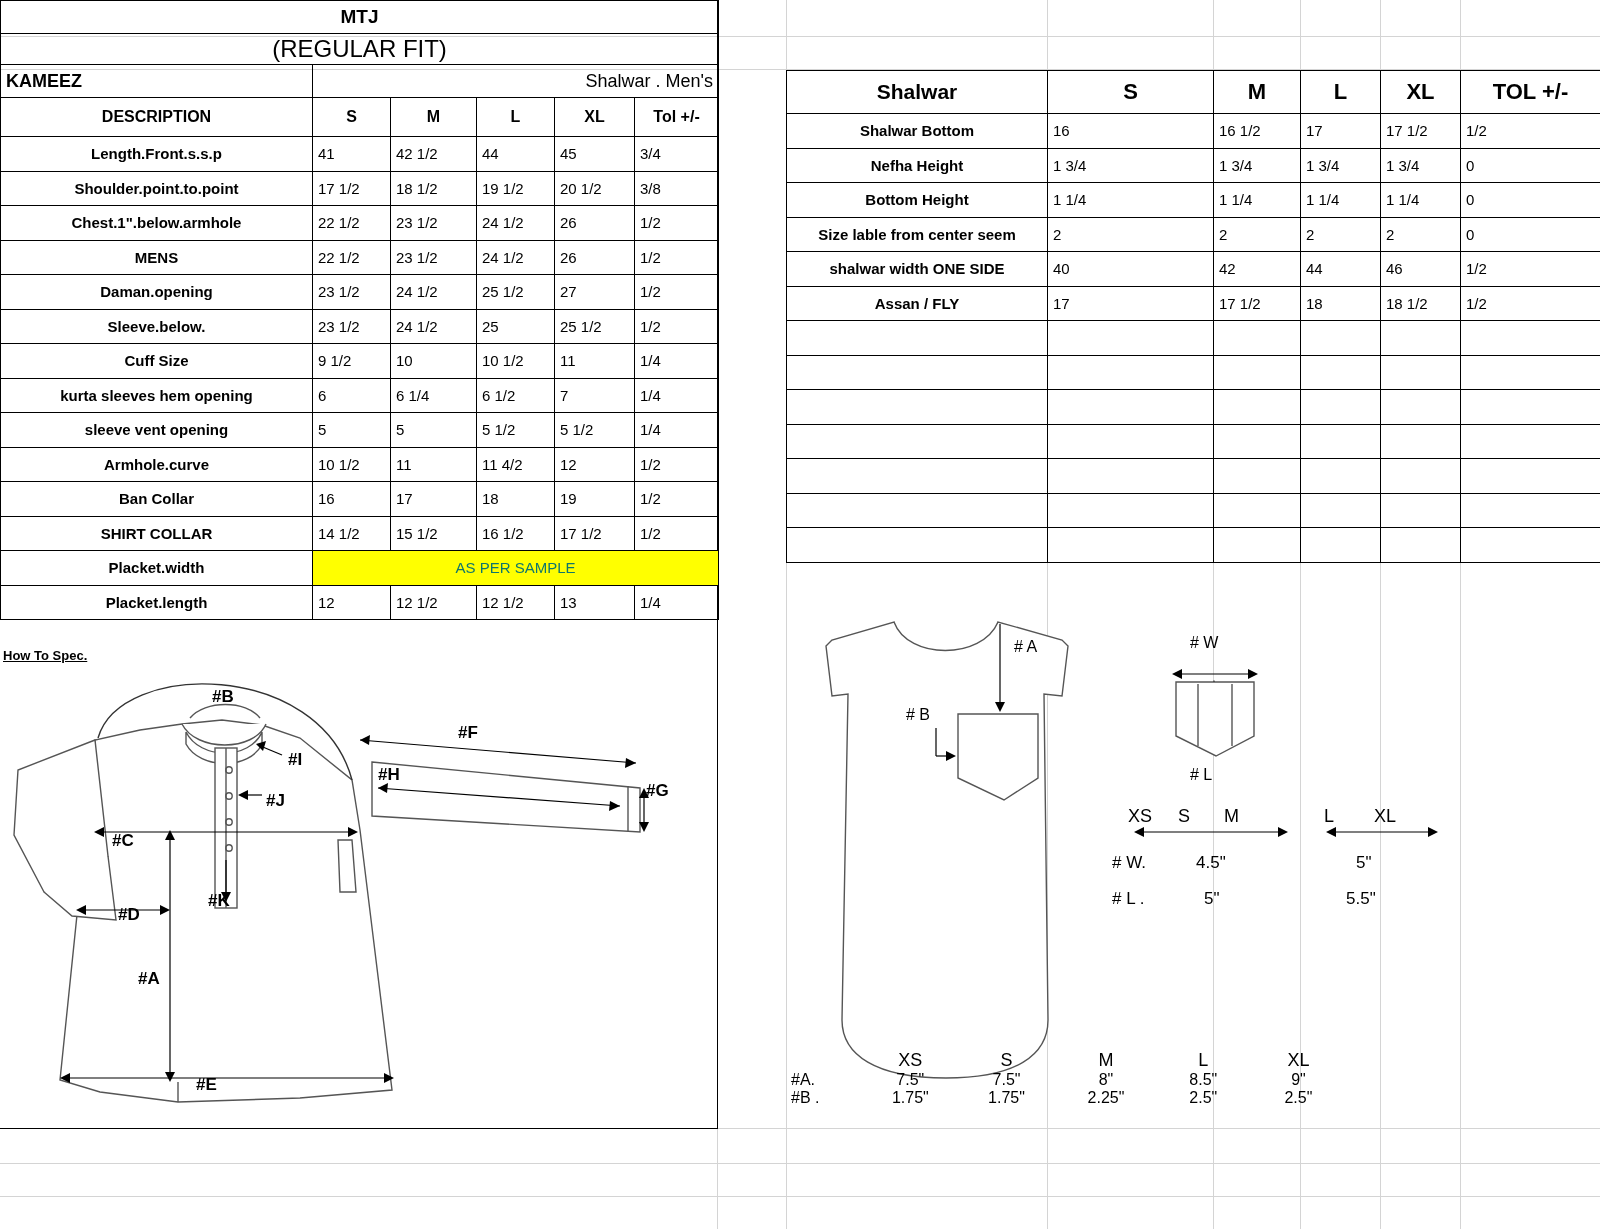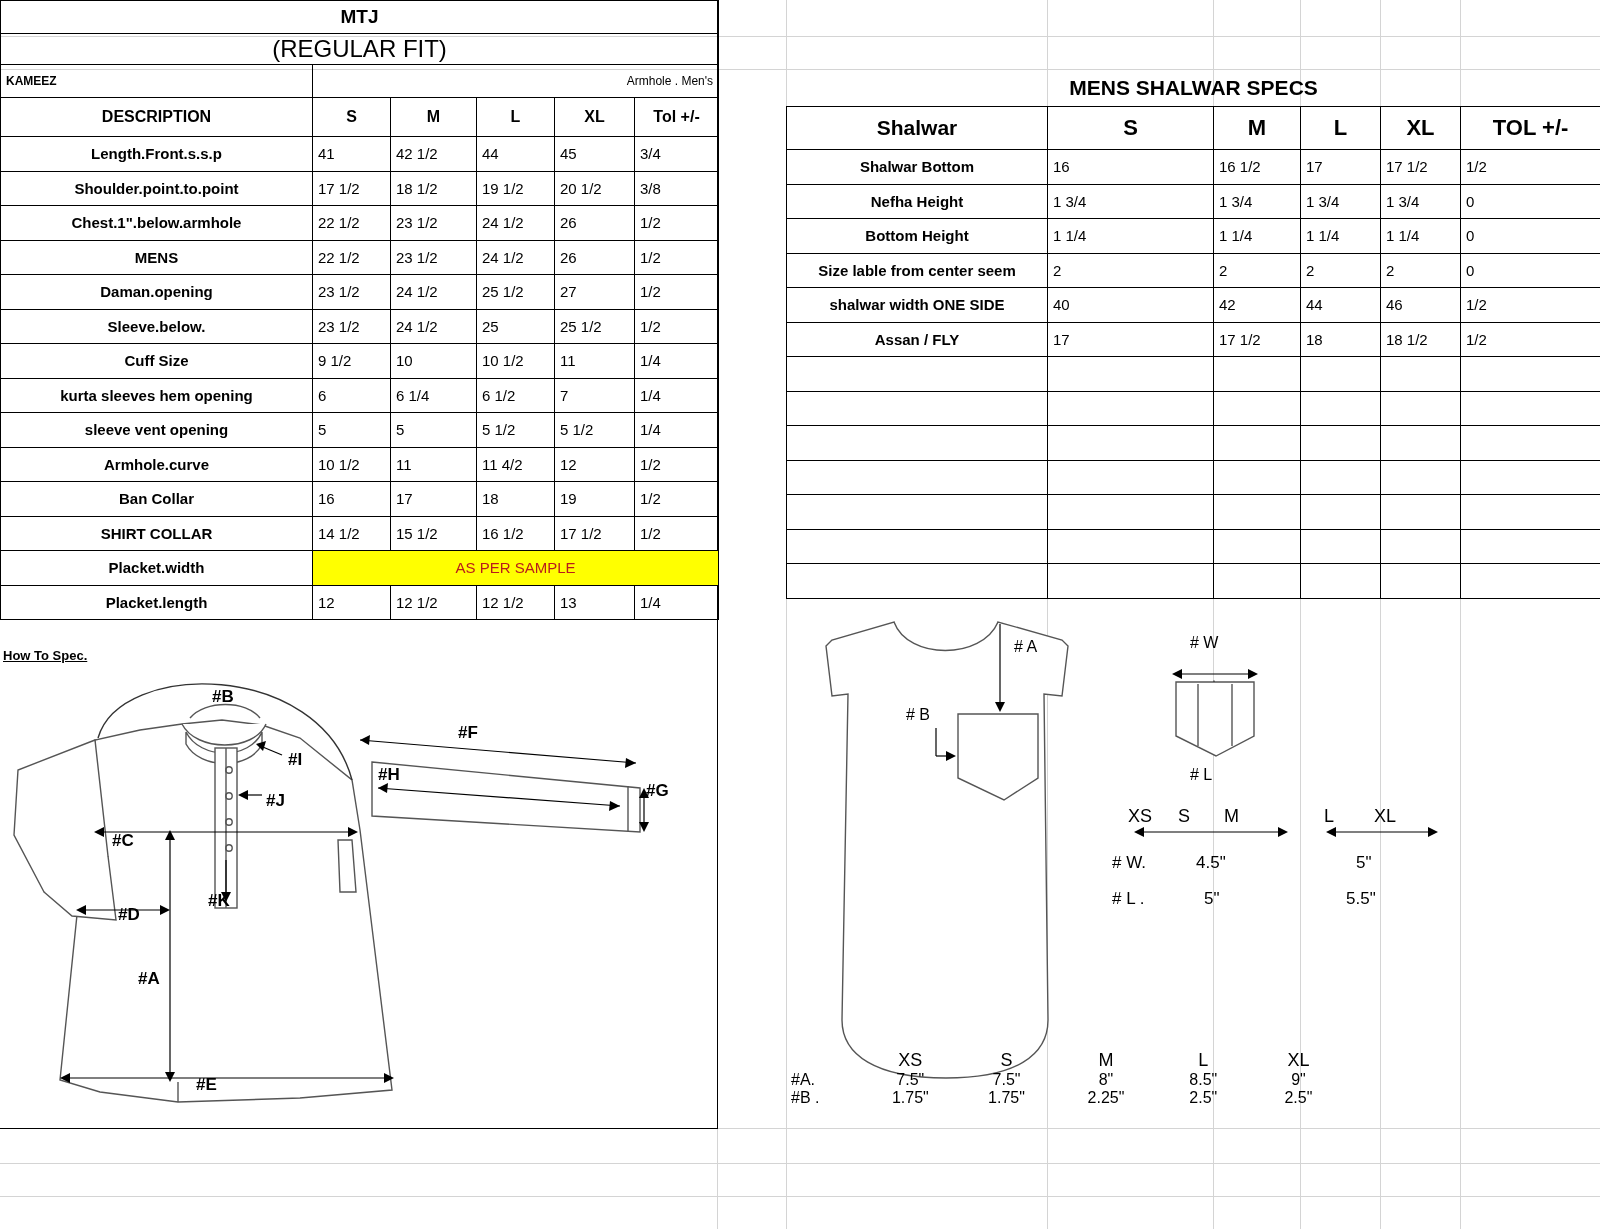--- a/index.html
+++ b/index.html
@@ -66,42 +66,42 @@
     font-weight: bold;
     font-size: 19px;
   }
   .sub-row td {
     height: 30px;
     text-align: center;
     font-size: 24px;
   }
   .cat-row td {
     height: 32px;
-    font-size: 12px;
+    font-size: 18px;
   }
   .cat-left { text-align: left; font-weight: bold; }
   .cat-right { text-align: right; }
 
   .hdr-row td {
     height: 38px;
     text-align: center;
     font-weight: bold;
     font-size: 16px;
   }
   .data-row td { height: 33.5px; font-size: 15px; }
   .desc-cell {
     text-align: center;
     font-weight: bold;
     font-size: 14.5px;
   }
   .val-cell { text-align: left; }
   .yellow-cell {
     background: #ffff00;
     text-align: center;
-    color: #b91c1c;
+    color: #0f766e;
     font-size: 14px;
   }
 
   
   #shalwar-block {
     position: absolute;
     left: 786px;
     top: 70px;
     width: 814px;
   }
@@ -204,21 +204,21 @@
     </colgroup>
     <tbody>
       <tr class="title-row">
         <td colspan="6">MTJ</td>
       </tr>
       <tr class="sub-row">
         <td colspan="6">(REGULAR FIT)</td>
       </tr>
       <tr class="cat-row">
         <td class="cat-left">KAMEEZ</td>
-        <td class="cat-right" colspan="5">Armhole .  Men's</td>
+        <td class="cat-right" colspan="5">Shalwar .  Men's</td>
       </tr>
       <tr class="hdr-row">
         <td>DESCRIPTION</td>
         <td>S</td>
         <td>M</td>
         <td>L</td>
         <td>XL</td>
         <td>Tol +/-</td>
       </tr>
 
@@ -339,23 +339,20 @@
   <table>
     <colgroup>
       <col style="width:261px">
       <col style="width:166px">
       <col style="width:87px">
       <col style="width:80px">
       <col style="width:80px">
       <col style="width:140px">
     </colgroup>
     <tbody>
-      <tr class="sh-title">
-        <td colspan="6">MENS SHALWAR SPECS</td>
-      </tr>
       <tr class="sh-hdr">
         <td class="first">Shalwar</td>
         <td>S</td>
         <td>M</td>
         <td>L</td>
         <td>XL</td>
         <td>TOL +/-</td>
       </tr>
 
       <tr class="sh-row">

